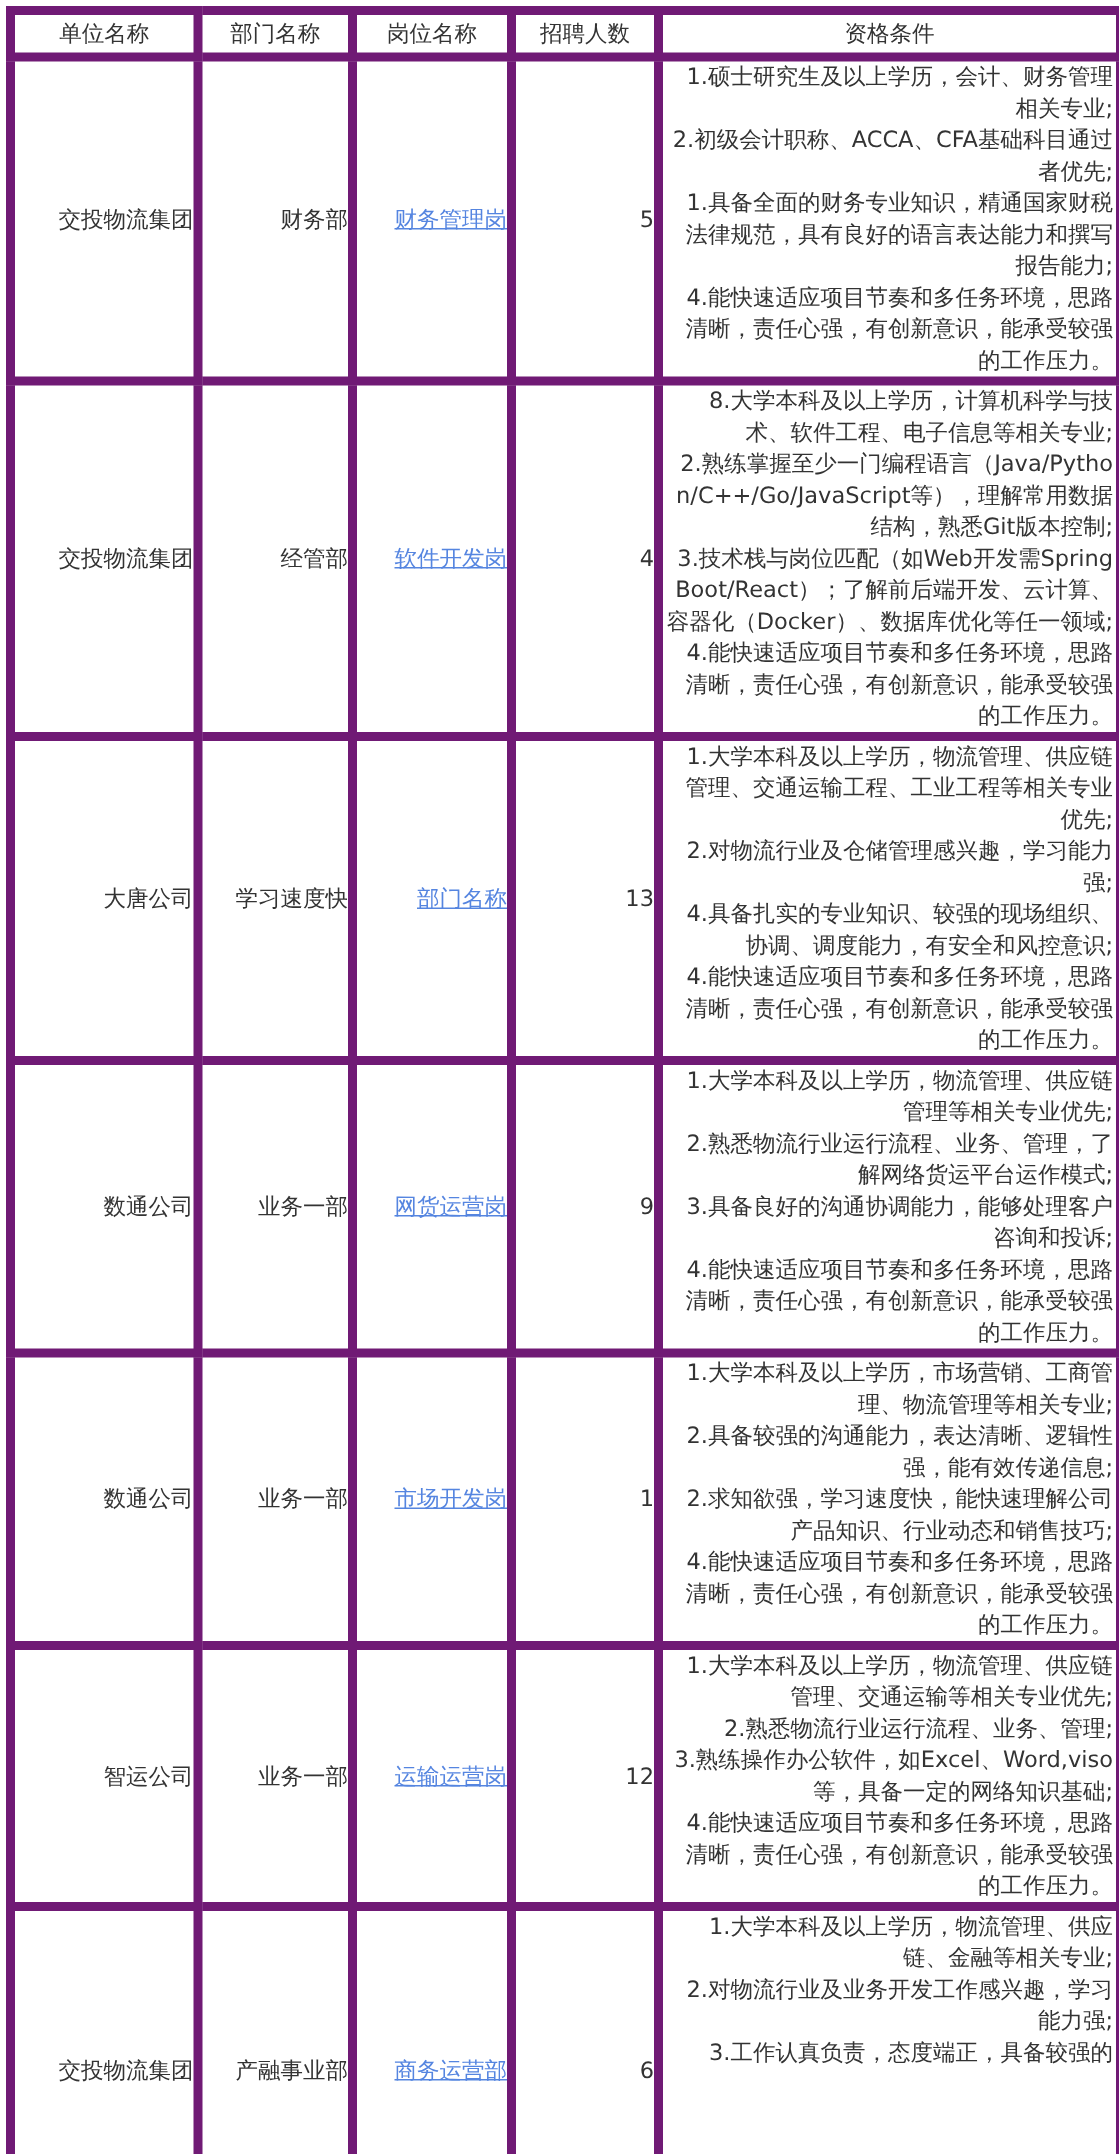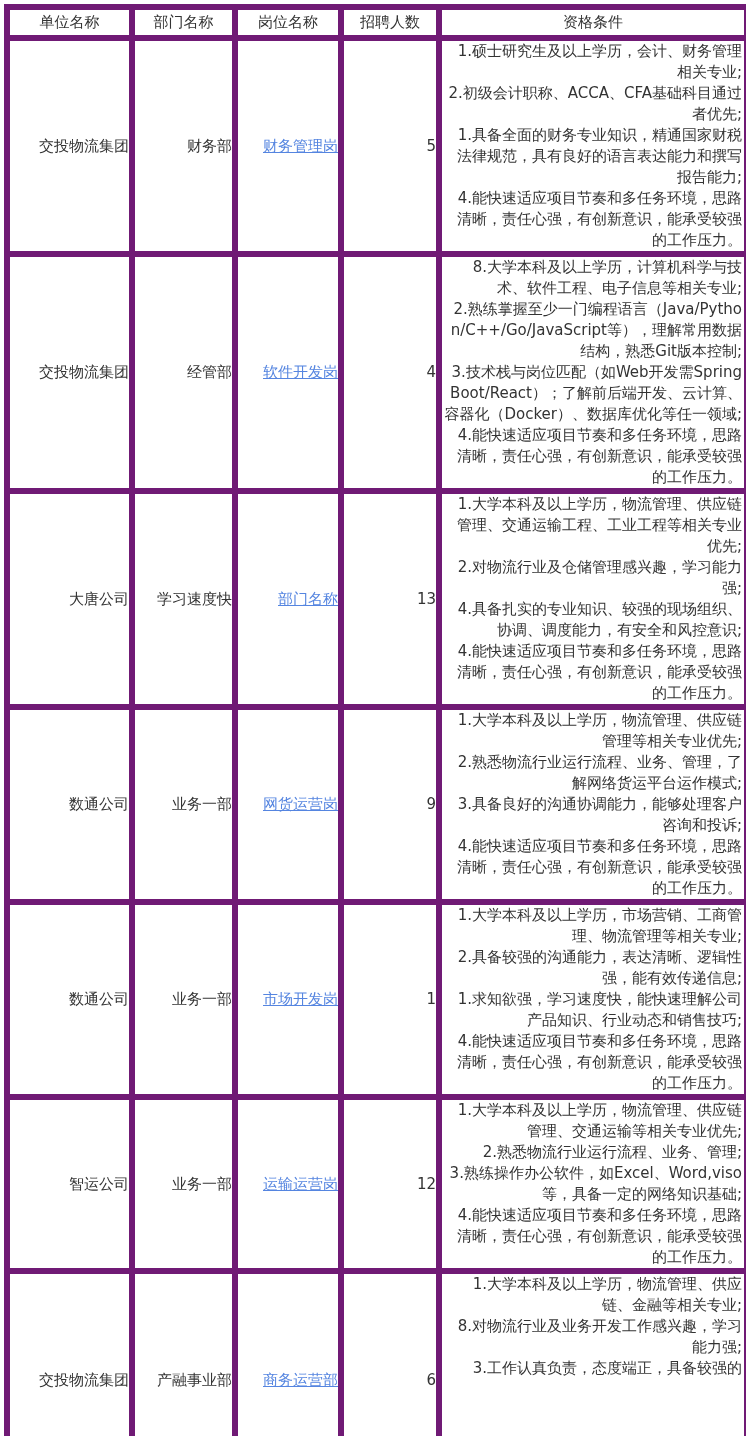--- a/index.html
+++ b/index.html
@@ -133,21 +133,21 @@
           </td>
         </tr>
         <tr>
           <td>数通公司</td>
           <td>业务一部</td>
           <td><a class="pos-link" href="#">市场开发岗</a></td>
           <td>1</td>
           <td class="req">
             <div>1.大学本科及以上学历，市场营销、工商管理、物流管理等相关专业;</div>
             <div>2.具备较强的沟通能力，表达清晰、逻辑性强，能有效传递信息;</div>
-            <div>1.求知欲强，学习速度快，能快速理解公司产品知识、行业动态和销售技巧;</div>
+            <div>2.求知欲强，学习速度快，能快速理解公司产品知识、行业动态和销售技巧;</div>
             <div>4.能快速适应项目节奏和多任务环境，思路清晰，责任心强，有创新意识，能承受较强的工作压力。</div>
           </td>
         </tr>
         <tr>
           <td>智运公司</td>
           <td>业务一部</td>
           <td><a class="pos-link" href="#">运输运营岗</a></td>
           <td>12</td>
           <td class="req">
             <div>1.大学本科及以上学历，物流管理、供应链管理、交通运输等相关专业优先;</div>
@@ -156,19 +156,19 @@
             <div>4.能快速适应项目节奏和多任务环境，思路清晰，责任心强，有创新意识，能承受较强的工作压力。</div>
           </td>
         </tr>
         <tr>
           <td>交投物流集团</td>
           <td>产融事业部</td>
           <td><a class="pos-link" href="#">商务运营部</a></td>
           <td>6</td>
           <td class="req">
             <div>1.大学本科及以上学历，物流管理、供应链、金融等相关专业;</div>
-            <div>8.对物流行业及业务开发工作感兴趣，学习能力强;</div>
+            <div>2.对物流行业及业务开发工作感兴趣，学习能力强;</div>
             <div>3.工作认真负责，态度端正，具备较强的</div>
           </td>
         </tr>
       </tbody>
   </table>
 </div>
 
 </body></html>

